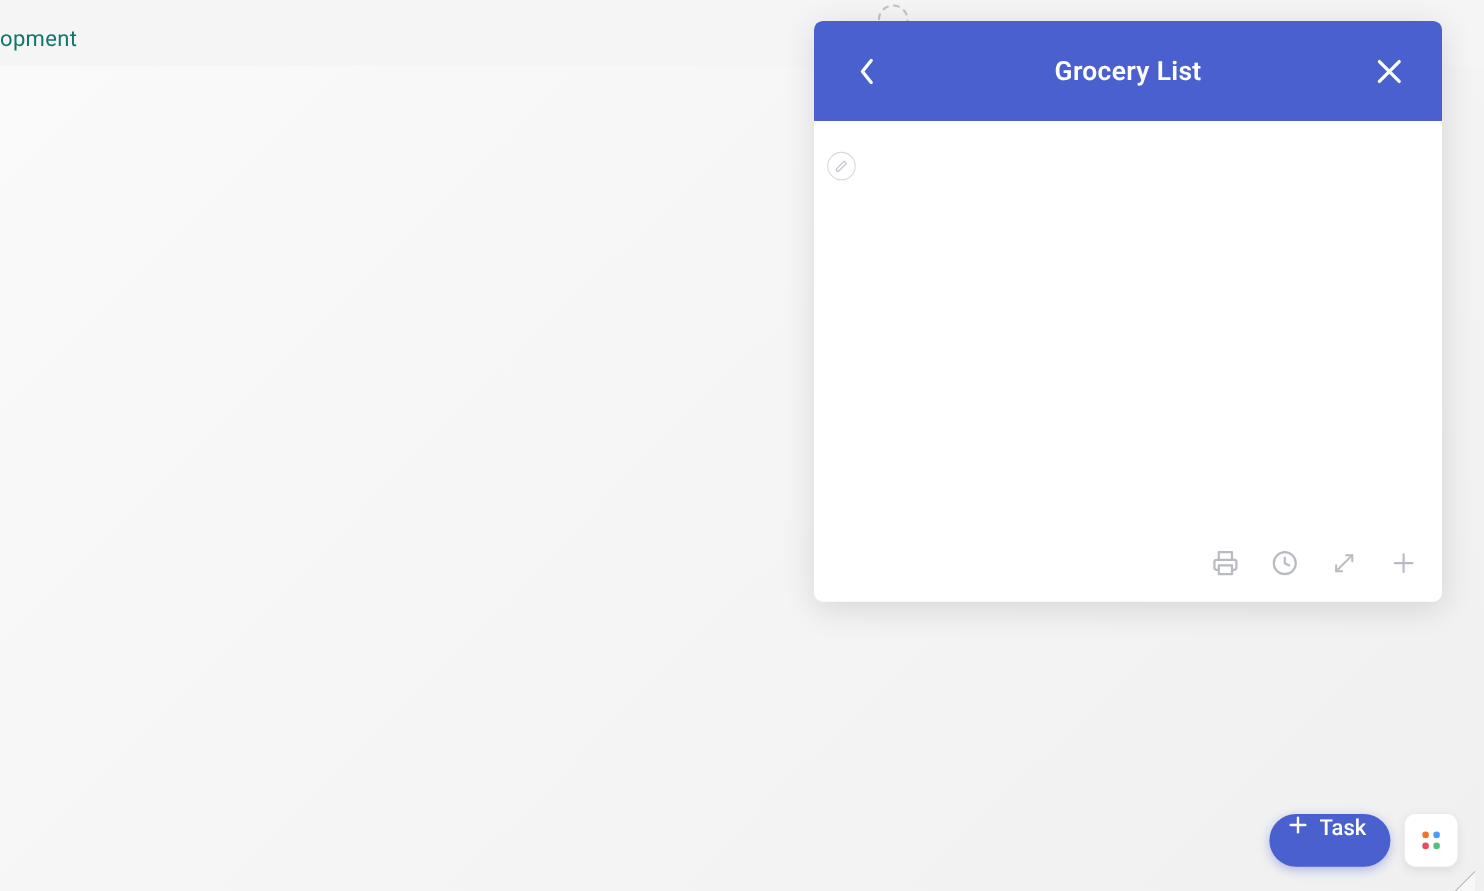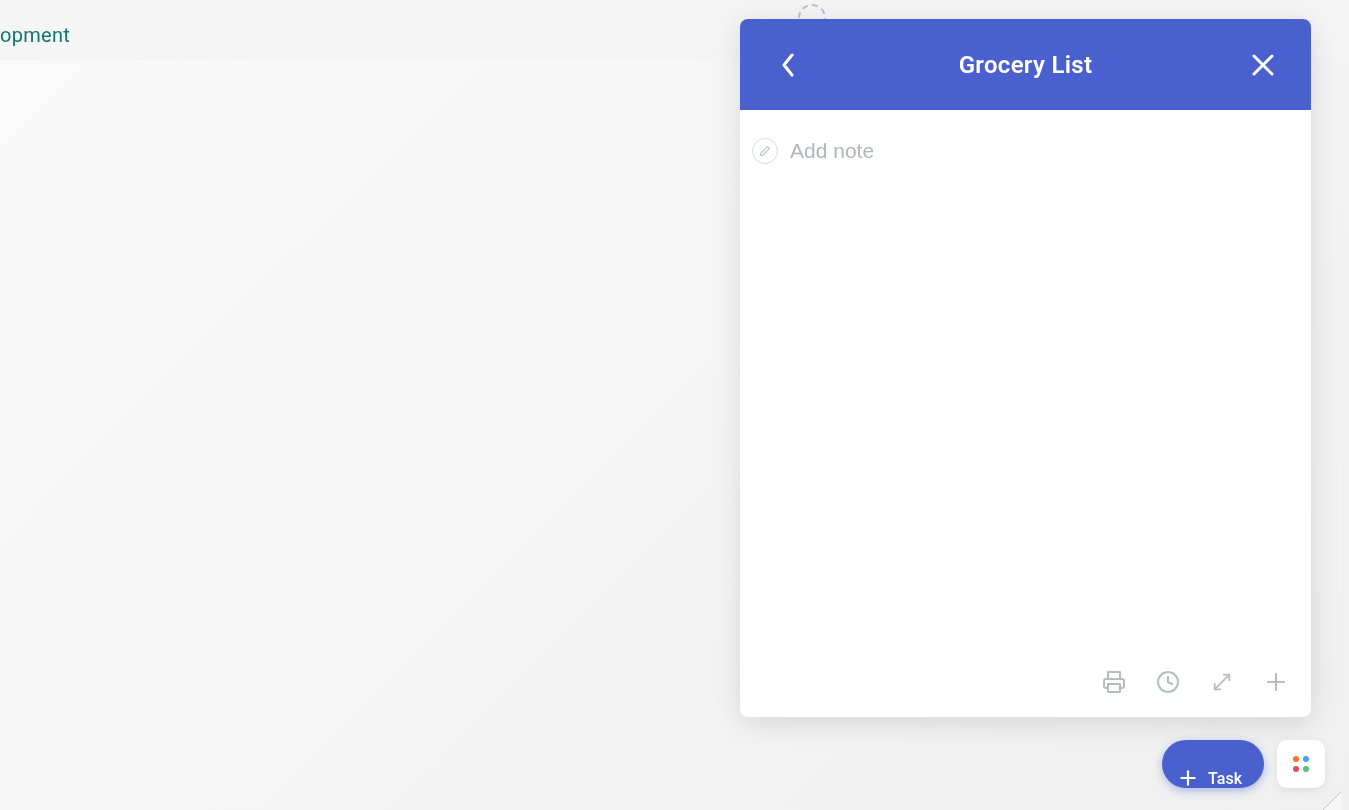--- a/index.html
+++ b/index.html
@@ -43,21 +43,21 @@
     width: 28px;
     height: 28px;
     border: 2px dashed #c0c2c9;
     border-radius: 50%;
   }
   .panel {
     position: absolute;
     top: 19px;
     left: 740px;
     width: 571px;
-    height: 698px;
+    height: 528px;
     background: #ffffff;
     border-radius: 8px;
     box-shadow: 0 6px 30px rgba(0,0,0,0.12);
     display: flex;
     flex-direction: column;
     overflow: hidden;
   }
   .panel-header {
     height: 91px;
     background: #4b60cf;
@@ -131,24 +131,24 @@
   }
   .task-button {
     position: absolute;
     bottom: 22px;
     right: 85px;
     height: 48px;
     padding: 0 22px 0 16px;
     background: #4b60cf;
     border-radius: 24px;
     display: flex;
-    align-items: flex-end;
+    align-items: flex-start;
     gap: 10px;
     color: #fff;
-    font-size: 16px;
+    font-size: 20px;
     font-weight: 500;
     cursor: pointer;
     box-shadow: 0 3px 10px rgba(75,96,207,0.4);
   }
   .apps-button {
     position: absolute;
     bottom: 22px;
     right: 24px;
     width: 48px;
     height: 48px;
@@ -201,21 +201,20 @@
     </div>
   </div>
 
   <div class="panel-body">
     <div class="note-row">
       <div class="edit-icon-circle">
         <svg width="12" height="12" viewBox="0 0 24 24" fill="none" stroke="currentColor" stroke-width="2.4" stroke-linecap="round" stroke-linejoin="round">
             <path d="M17 3l4 4L7 21H3v-4L17 3z"></path>
           </svg>
       </div>
-      <input class="add-note-input" type="text" placeholder="Add note" style="">
     </div>
   </div>
 
   <div class="panel-footer">
     <div class="footer-icon">
       <svg width="24" height="24" viewBox="0 0 24 24" fill="none" stroke="currentColor" stroke-width="2" stroke-linecap="round" stroke-linejoin="round">
           <polyline points="6 9 6 2 18 2 18 9"></polyline>
           <path d="M6 18H4a2 2 0 0 1-2-2v-5a2 2 0 0 1 2-2h16a2 2 0 0 1 2 2v5a2 2 0 0 1-2 2h-2"></path>
           <rect x="6" y="14" width="12" height="8"></rect>
         </svg>

